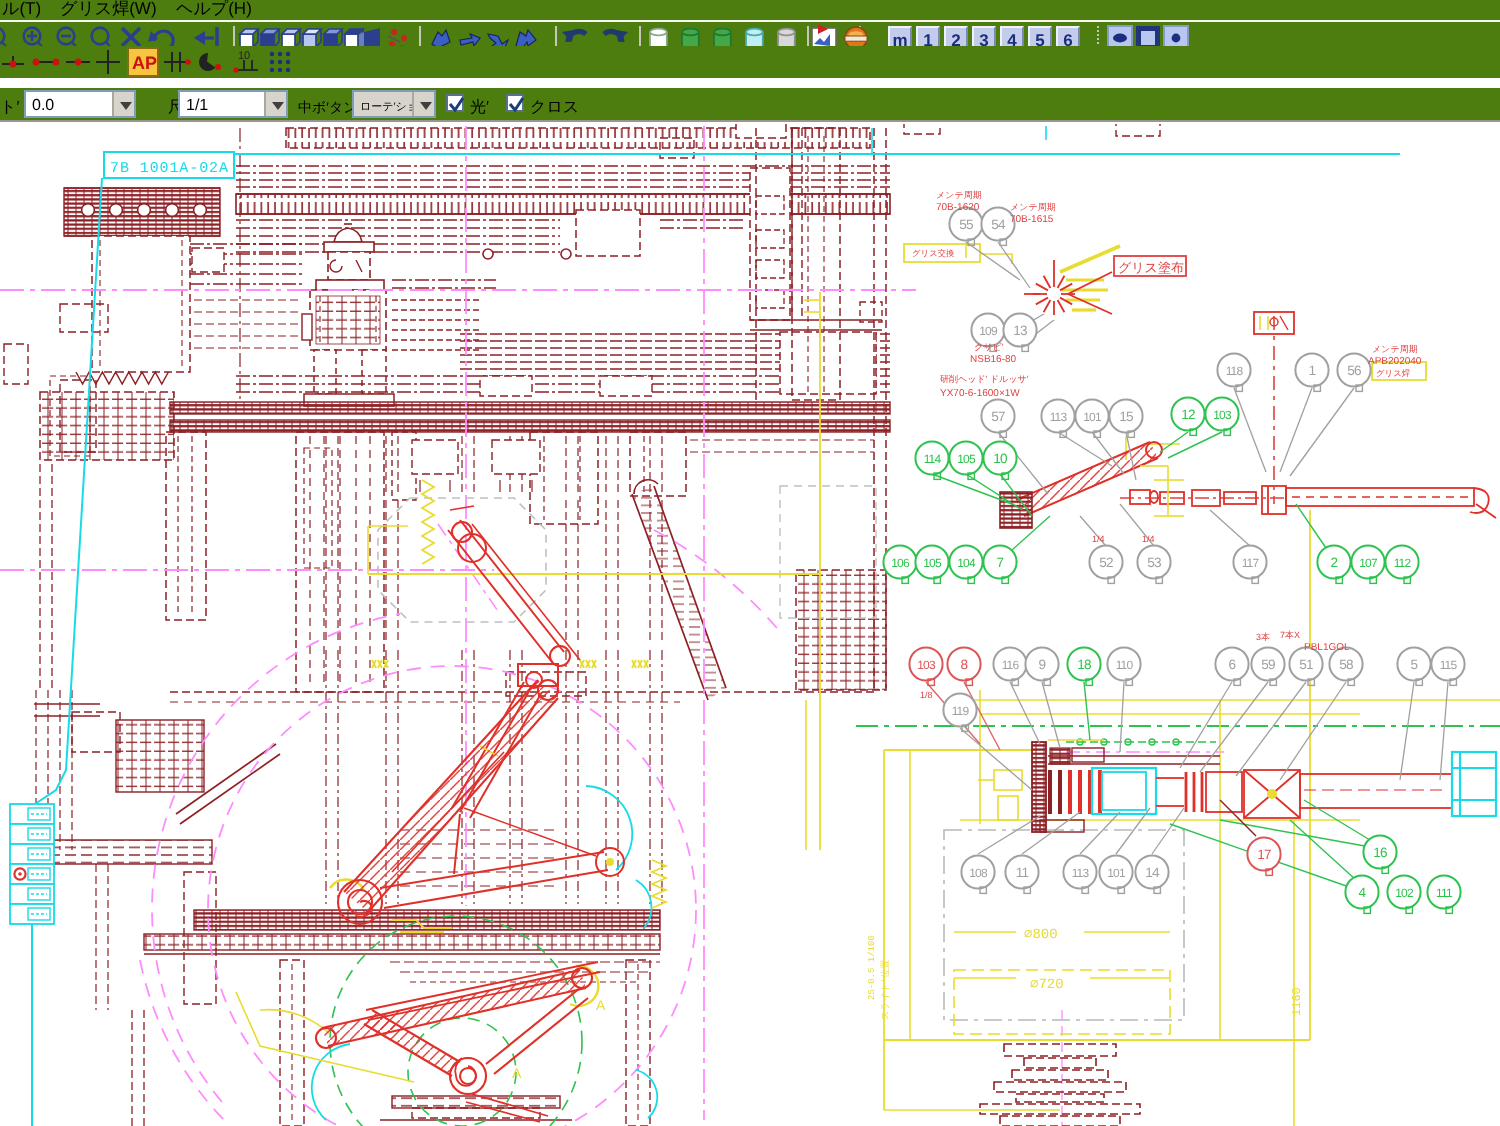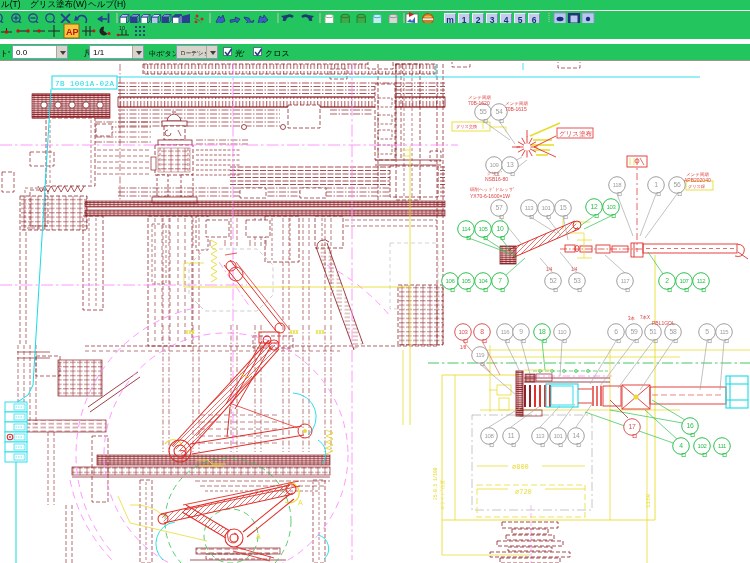--- a/index.html
+++ b/index.html
@@ -1,35 +1,35 @@
 <!DOCTYPE html>
 <html><head><meta charset="utf-8">
 <style>
 *{margin:0;padding:0;box-sizing:border-box}
 body{width:750px;height:563px;overflow:hidden;background:#fff;font-family:"Liberation Sans",sans-serif;position:relative}
-.bar{position:absolute;left:0;width:750px;background:#22c55e}
+.bar{position:absolute;left:0;width:750px;background:#4d7c0f}
 #menubar{top:0;height:10px;font-size:8.5px;color:#000}
 #menubar span{position:absolute;top:-1px}
 #row1{top:10px;height:18px;border-top:1px solid #f8f7f4}
 #row2{top:23px;height:16px}
 #row3{top:44px;height:17px;border-bottom:1px solid #9a968e}
 .lbl{position:absolute;font-size:8px;color:#000;top:4px;white-space:nowrap}
 .combo{position:absolute;top:1px;height:14px;background:#fff;border:1px solid #7f9db9;font-size:8px;color:#000}
 .combo .tx{position:absolute;left:3px;top:2px;white-space:nowrap}
 .combo .ar{position:absolute;right:0;top:0;bottom:0;width:11px;background:#d8d4cc;border-left:1px solid #aaa6a0}
 .combo .ar:after{content:"";position:absolute;left:2.5px;top:5px;border:3px solid transparent;border-top:4px solid #404040}
 .cb{position:absolute;top:3px;width:9px;height:9px;background:#fff;border:1px solid #5a708c}
 .btn{position:absolute;top:2px;width:12px;height:13px;background:#c3cdeb;border-top:1px solid #eef1fa;border-left:1px solid #eef1fa;border-right:1px solid #7a88b8;border-bottom:1px solid #7a88b8;color:#1b2f7e;font-weight:bold;font-size:8.5px;text-align:center;line-height:12px}
 svg{position:absolute;left:0}
 #canvas{top:62px}
 </style></head><body>
 
 <div class="bar" id="menubar">
     <span style="left:1px">ル(T)</span>
-    <span style="left:30px">グリス塗布(W)</span>
+    <span style="left:30px">グリス焊(W)</span>
     <span style="left:88px">ヘルプ(H)</span>
   </div>
 
 <div class="bar" id="row1">
 <svg width="440" height="18" viewBox="0 0 440 18">
 
 <g stroke="#2a3f8f" stroke-width="1.3" fill="none">
 <circle cx="-2" cy="7" r="4.2"></circle>
         <line x1="1" y1="10" x2="4" y2="13.5"></line>
 <circle cx="16" cy="7" r="4.2"></circle>

